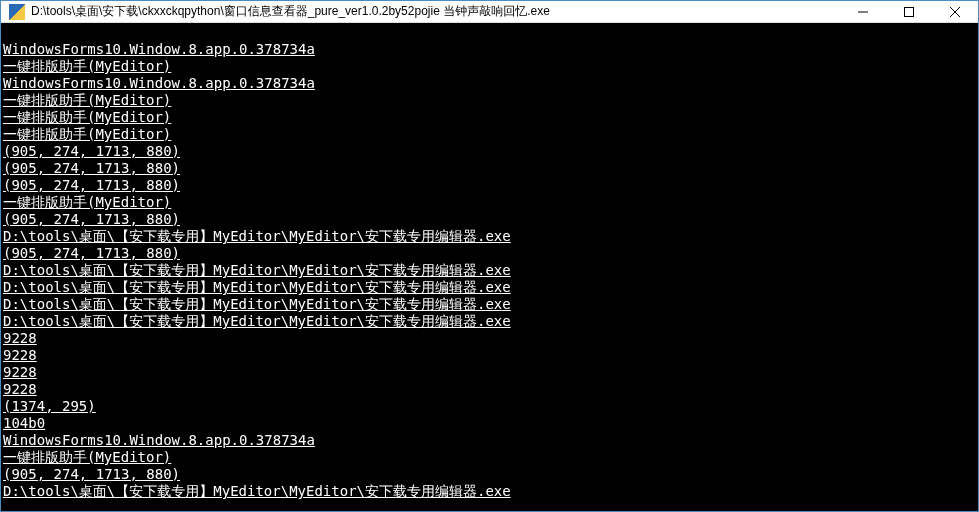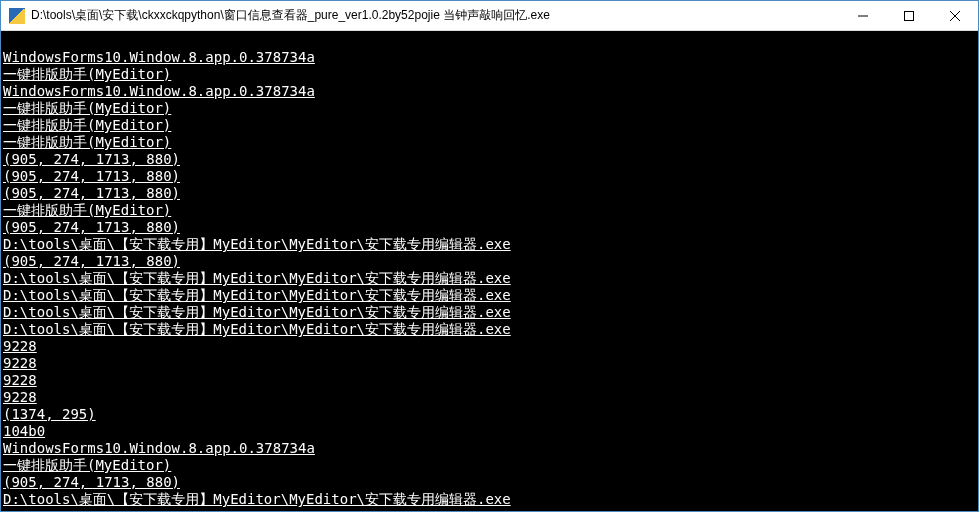--- a/index.html
+++ b/index.html
@@ -5,21 +5,21 @@
     * { margin: 0; padding: 0; box-sizing: border-box; }
     body {
       font-family: "Segoe UI", Tahoma, sans-serif;
       background: #000;
       width: 979px;
       height: 512px;
       overflow: hidden;
       border: 1px solid #4a8bc2;
     }
     .titlebar {
-      height: 30px;
+      height: 22px;
       background: #fff;
       display: flex;
       align-items: center;
       border-bottom: 1px solid #ddd;
     }
     .titlebar-icon {
       width: 16px;
       height: 16px;
       margin: 0 6px 0 8px;
       background: linear-gradient(135deg, #2a6ab5 0%, #2a6ab5 50%, #f5c842 50%, #f5c842 100%);

